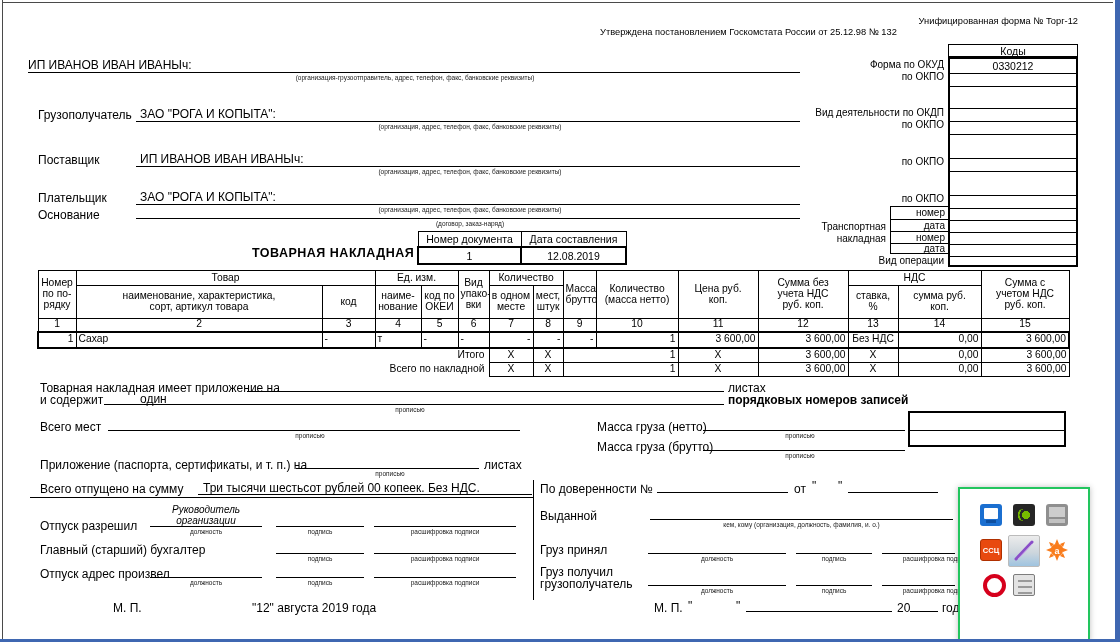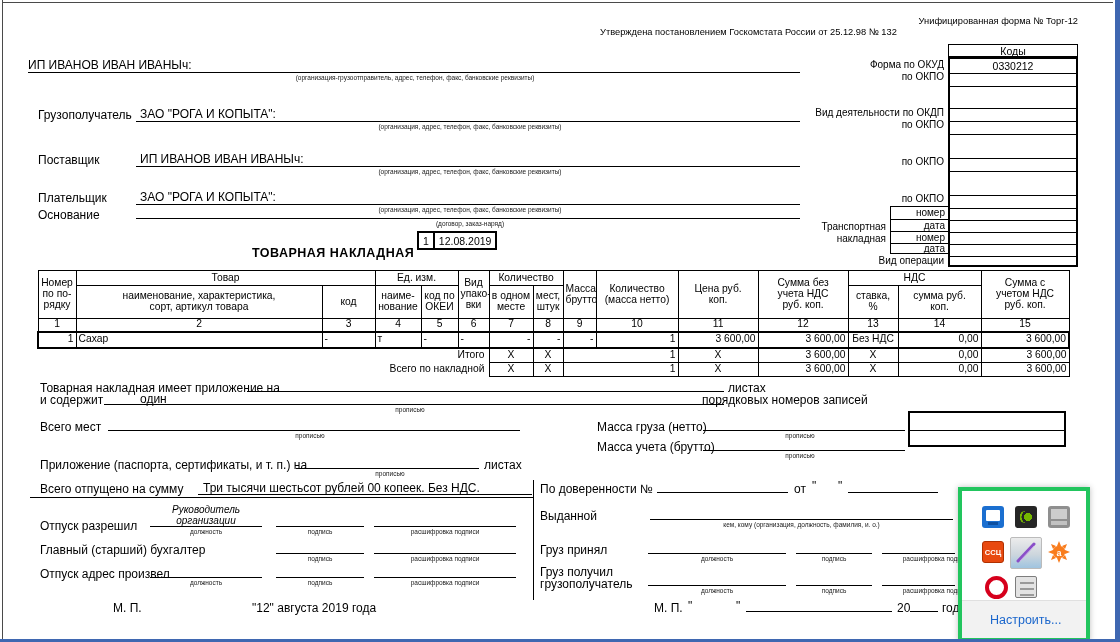--- a/index.html
+++ b/index.html
@@ -45,21 +45,21 @@
   tr.tot-row td{height:13px;}
   tr.tot-row td.nb{border:none;text-align:right;padding-right:4px;}
   .l{text-align:left;} .r{text-align:right;} .c{text-align:center;}
 
   
   .massbox{border:2px solid #000;}
   .massbox .mid{border-top:1px solid #000;}
 
   
   .tray{
-    background:#fff;border:4px solid #22c55e;box-sizing:border-box;
+    background:#fff;border:2px solid #22c55e;box-sizing:border-box;
     box-shadow:0 0 6px rgba(0,0,0,0.25);
   }
   .tray-footer{background:#f2f2f2;border-top:1px solid #e0e0e0;}
   .tray-link{color:#1a66cc;font-size:12.5px;}
   .ticon{width:22px;height:22px;position:absolute;border-radius:3px;}
   .i-exchange{background:#1b6fd0;}
   .i-exchange::after{content:"";position:absolute;left:4px;top:4px;width:14px;height:11px;background:#fff;border-radius:1px;}
   .i-exchange::before{content:"";position:absolute;left:6px;top:16px;width:10px;height:3px;background:#0d4fa0;z-index:1;}
   .i-nvidia{background:#262626;}
   .i-nvidia::after{content:"";position:absolute;left:3px;top:5px;width:16px;height:12px;border-radius:50%;
@@ -151,20 +151,24 @@
 </div>
 <div class="abs cap" style="left:260px;top:206px;width:420px;">(организация, адрес, телефон, факс, банковские реквизиты)</div>
 
 <div class="abs lbl" style="left:38px;top:208px;">Основание</div>
 <div class="abs uline" style="left:136px;top:206px;width:664px;height:12px;"></div>
 <div class="abs cap" style="left:350px;top:220px;width:240px;">(договор, заказ-наряд)</div>
 
 <div class="abs" style="left:252px;top:246px;font-weight:bold;font-size:12.5px;letter-spacing:0.5px;">ТОВАРНАЯ НАКЛАДНАЯ</div>
 <table class="abs docbox" style="left:417px;top:231px;">
   <tbody>
+      <tr>
+    <td style="width:94px;">Номер документа</td>
+    <td style="width:96px;">Дата составления</td>
+  </tr>
   <tr class="val">
     <td>1</td>
     <td>12.08.2019</td>
   </tr>
 </tbody>
   </table>
 
 <table class="abs goods" style="left:37px;top:270px;width:1031px;">
   <colgroup>
     <col style="width:38px">
@@ -287,30 +291,30 @@
 </table>
 
 <div class="abs lbl" style="left:40px;top:381px;">Товарная накладная имеет приложение на</div>
 <div class="abs uline" style="left:247px;top:380px;width:477px;height:11px;"></div>
 <div class="abs lbl" style="left:728px;top:381px;">листах</div>
 
 <div class="abs lbl" style="left:40px;top:393px;">и содержит</div>
 <div class="abs lbl uline" style="left:104px;top:392px;width:620px;height:12px;">
   <span style="padding-left:36px;">один</span>
 </div>
-<div class="abs lbl" style="left:702px;top:393px;">порядковых номеров записей</div>
+<div class="abs lbl" style="left:728px;top:393px;font-weight:bold;">порядковых номеров записей</div>
 <div class="abs cap" style="left:330px;top:406px;width:160px;">прописью</div>
 
 <div class="abs lbl" style="left:40px;top:420px;">Всего мест</div>
 <div class="abs uline" style="left:108px;top:419px;width:412px;height:11px;"></div>
 <div class="abs cap" style="left:230px;top:432px;width:160px;">прописью</div>
 <div class="abs lbl" style="left:597px;top:420px;">Масса груза (нетто)</div>
 <div class="abs uline" style="left:703px;top:419px;width:202px;height:11px;"></div>
 <div class="abs cap" style="left:720px;top:432px;width:160px;">прописью</div>
-<div class="abs lbl" style="left:597px;top:440px;">Масса учета (брутто)</div>
+<div class="abs lbl" style="left:597px;top:440px;">Масса груза (брутто)</div>
 <div class="abs uline" style="left:703px;top:439px;width:202px;height:11px;"></div>
 <div class="abs cap" style="left:720px;top:452px;width:160px;">прописью</div>
 
 <div class="abs massbox" style="left:908px;top:411px;width:158px;height:36px;box-sizing:border-box;">
   <div style="height:17px;"></div>
   <div class="mid" style="height:16px;"></div>
 </div>
 
 <div class="abs lbl" style="left:40px;top:458px;">Приложение (паспорта, сертификаты, и т. п.) на</div>
 <div class="abs uline" style="left:296px;top:457px;width:183px;height:11px;"></div>
@@ -411,16 +415,13 @@
             <polygon points="3,19 5,14 8,17"></polygon>
             <polygon points="19,19 14,17 17,14"></polygon>
             <circle cx="11" cy="11" r="6.2"></circle>
           </g>
           <text x="11" y="14.5" font-size="9" fill="#fff" text-anchor="middle" font-family="Liberation Sans, sans-serif" font-weight="bold">a</text>
         </svg>
     </div>
     <div class="ticon i-opera" style="left:23px;top:85px;"></div>
     <div class="ticon i-keyboard" style="left:53px;top:85px;"></div>
   </div>
-  <div class="tray-footer" style="position:absolute;left:0;bottom:0;width:100%;height:37px;">
-    <div class="tray-link" style="position:absolute;left:28px;top:12px;cursor:pointer;">Настроить...</div>
-  </div>
 </div>
 
 </body></html>

